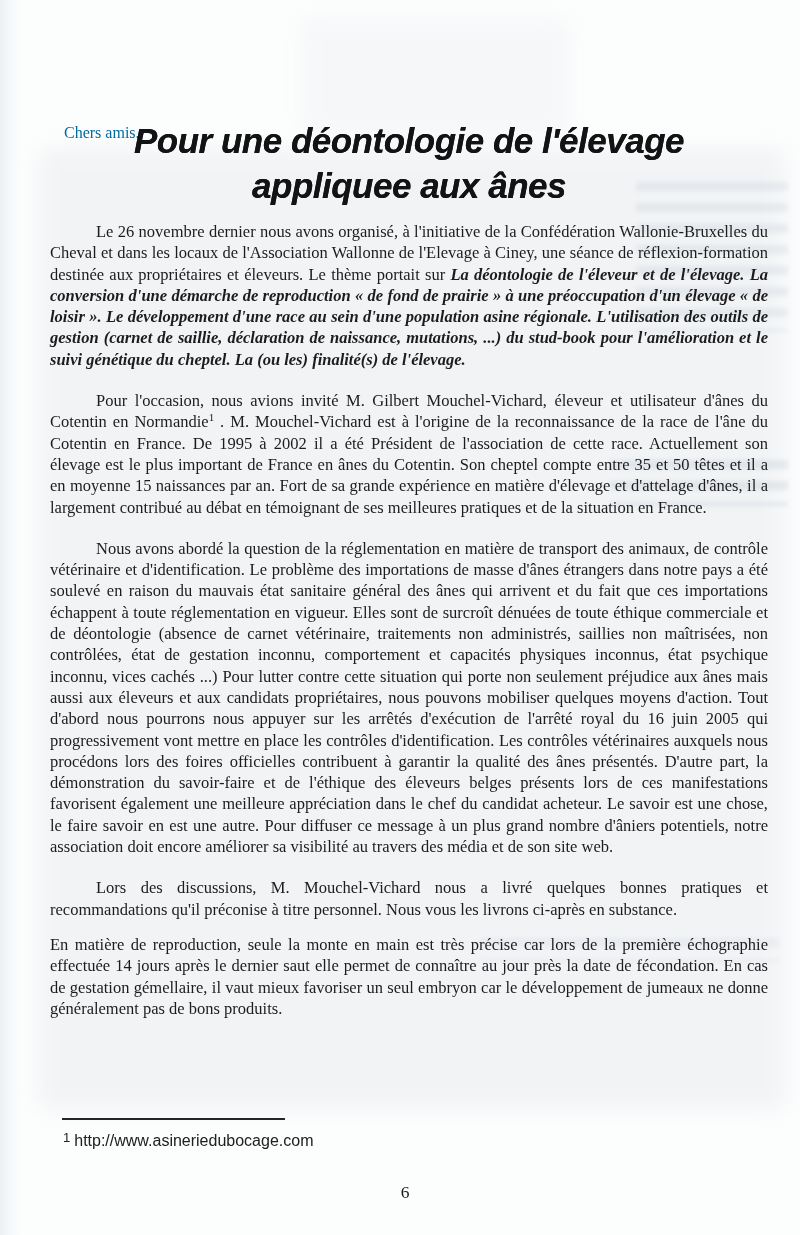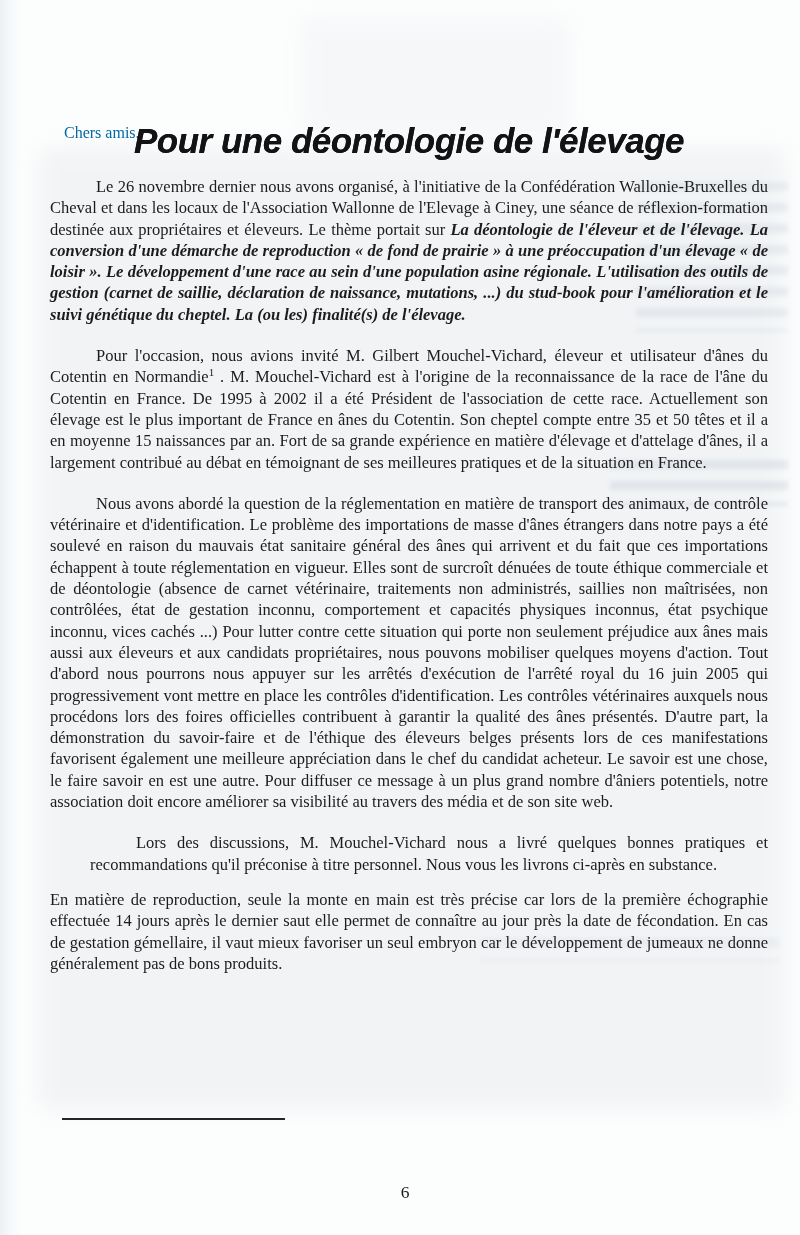--- a/index.html
+++ b/index.html
@@ -73,21 +73,21 @@
     margin-top: 48px;
   }
   .body-para {
     font-size: 16.5px;
     line-height: 21.3px;
     text-align: justify;
     text-indent: 46px;
     margin: 0 0 20px 0;
   }
   .body-para.no-indent { text-indent: 0; }
-  .body-para.tight { margin-bottom: 14px; margin-left: 40px; }
+  .body-para.tight { margin-bottom: 14px; }
   .seg-italic { font-style: italic; font-weight: bold; }
   .sup-ref {
     font-size: 11px;
     vertical-align: 6px;
     line-height: 0;
   }
   .footnote {
     position: absolute;
     left: 50px; top: 1118px;
     z-index: 1;
@@ -126,33 +126,35 @@
   <div class="edge-left"></div>
   <div class="ghost-text ghost-salutation">Chers amis.</div>
   <div class="ghost-stripes ghost-a"></div>
   <div class="ghost-stripes ghost-b"></div>
   <div class="ghost-stripes ghost-c"></div>
 
   <div class="content">
 
     <div class="title">
       <div>Pour une déontologie de l'élevage</div>
+      <div>appliquee aux ânes</div>
     </div>
 
     <p class="body-para"><span>Le 26 novembre dernier nous avons organisé, à l'initiative de la Confédération Wallonie-Bruxelles du Cheval et dans les locaux de l'Association Wallonne de l'Elevage à Ciney, une séance de réflexion-formation destinée aux propriétaires et éleveurs. Le thème portait sur </span><span class="seg-italic">La déontologie de l'éleveur et de l'élevage. La conversion d'une démarche de reproduction « de fond de prairie » à une préoccupation d'un élevage « de loisir ». Le développement d'une race au sein d'une population asine régionale. L'utilisation des outils de gestion (carnet de saillie, déclaration de naissance, mutations, ...) du stud-book pour l'amélioration et le suivi génétique du cheptel. La (ou les) finalité(s) de l'élevage.</span></p>
 
     <p class="body-para"><span>Pour l'occasion, nous avions invité M. Gilbert Mouchel-Vichard, éleveur et utilisateur d'ânes du Cotentin en Normandie</span><span class="sup-ref">1</span><span> . M. Mouchel-Vichard est à l'origine de la reconnaissance de la race de l'âne du Cotentin en France. De 1995 à 2002 il a été Président de l'association de cette race. Actuellement son élevage est le plus important de France en ânes du Cotentin. Son cheptel compte entre 35 et 50 têtes et il a en moyenne 15 naissances par an. Fort de sa grande expérience en matière d'élevage et d'attelage d'ânes, il a largement contribué au débat en témoignant de ses meilleures pratiques et de la situation en France.</span></p>
 
     <p class="body-para">Nous avons abordé la question de la réglementation en matière de transport des animaux, de contrôle vétérinaire et d'identification. Le problème des importations de masse d'ânes étrangers dans notre pays a été soulevé en raison du mauvais état sanitaire général des ânes qui arrivent et du fait que ces importations échappent à toute réglementation en vigueur. Elles sont de surcroît dénuées de toute éthique commerciale et de déontologie (absence de carnet vétérinaire, traitements non administrés, saillies non maîtrisées, non contrôlées, état de gestation inconnu, comportement et capacités physiques inconnus, état psychique inconnu, vices cachés ...) Pour lutter contre cette situation qui porte non seulement préjudice aux ânes mais aussi aux éleveurs et aux candidats propriétaires, nous pouvons mobiliser quelques moyens d'action. Tout d'abord nous pourrons nous appuyer sur les arrêtés d'exécution de l'arrêté royal du 16 juin 2005 qui progressivement vont mettre en place les contrôles d'identification. Les contrôles vétérinaires auxquels nous procédons lors des foires officielles contribuent à garantir la qualité des ânes présentés. D'autre part, la démonstration du savoir-faire et de l'éthique des éleveurs belges présents lors de ces manifestations favorisent également une meilleure appréciation dans le chef du candidat acheteur. Le savoir est une chose, le faire savoir en est une autre. Pour diffuser ce message à un plus grand nombre d'âniers potentiels, notre association doit encore améliorer sa visibilité au travers des média et de son site web.</p>
 
     <p class="body-para tight">Lors des discussions, M. Mouchel-Vichard nous a livré quelques bonnes pratiques et recommandations qu'il préconise à titre personnel. Nous vous les livrons ci-après en substance.</p>
 
     <p class="body-para no-indent">En matière de reproduction, seule la monte en main est très précise car lors de la première échographie effectuée 14 jours après le dernier saut elle permet de connaître au jour près la date de fécondation. En cas de gestation gémellaire, il vaut mieux favoriser un seul embryon car le développement de jumeaux ne donne généralement pas de bons produits.</p>
 
   </div>
 
   <div class="footnote">
     <hr class="footnote-rule">
+    <div class="footnote-line"><span class="footnote-marker">1</span><span>http://www.asineriedubocage.com</span></div>
   </div>
 
   <div class="page-number">6</div>
 
 </div>
 
 </body></html>

